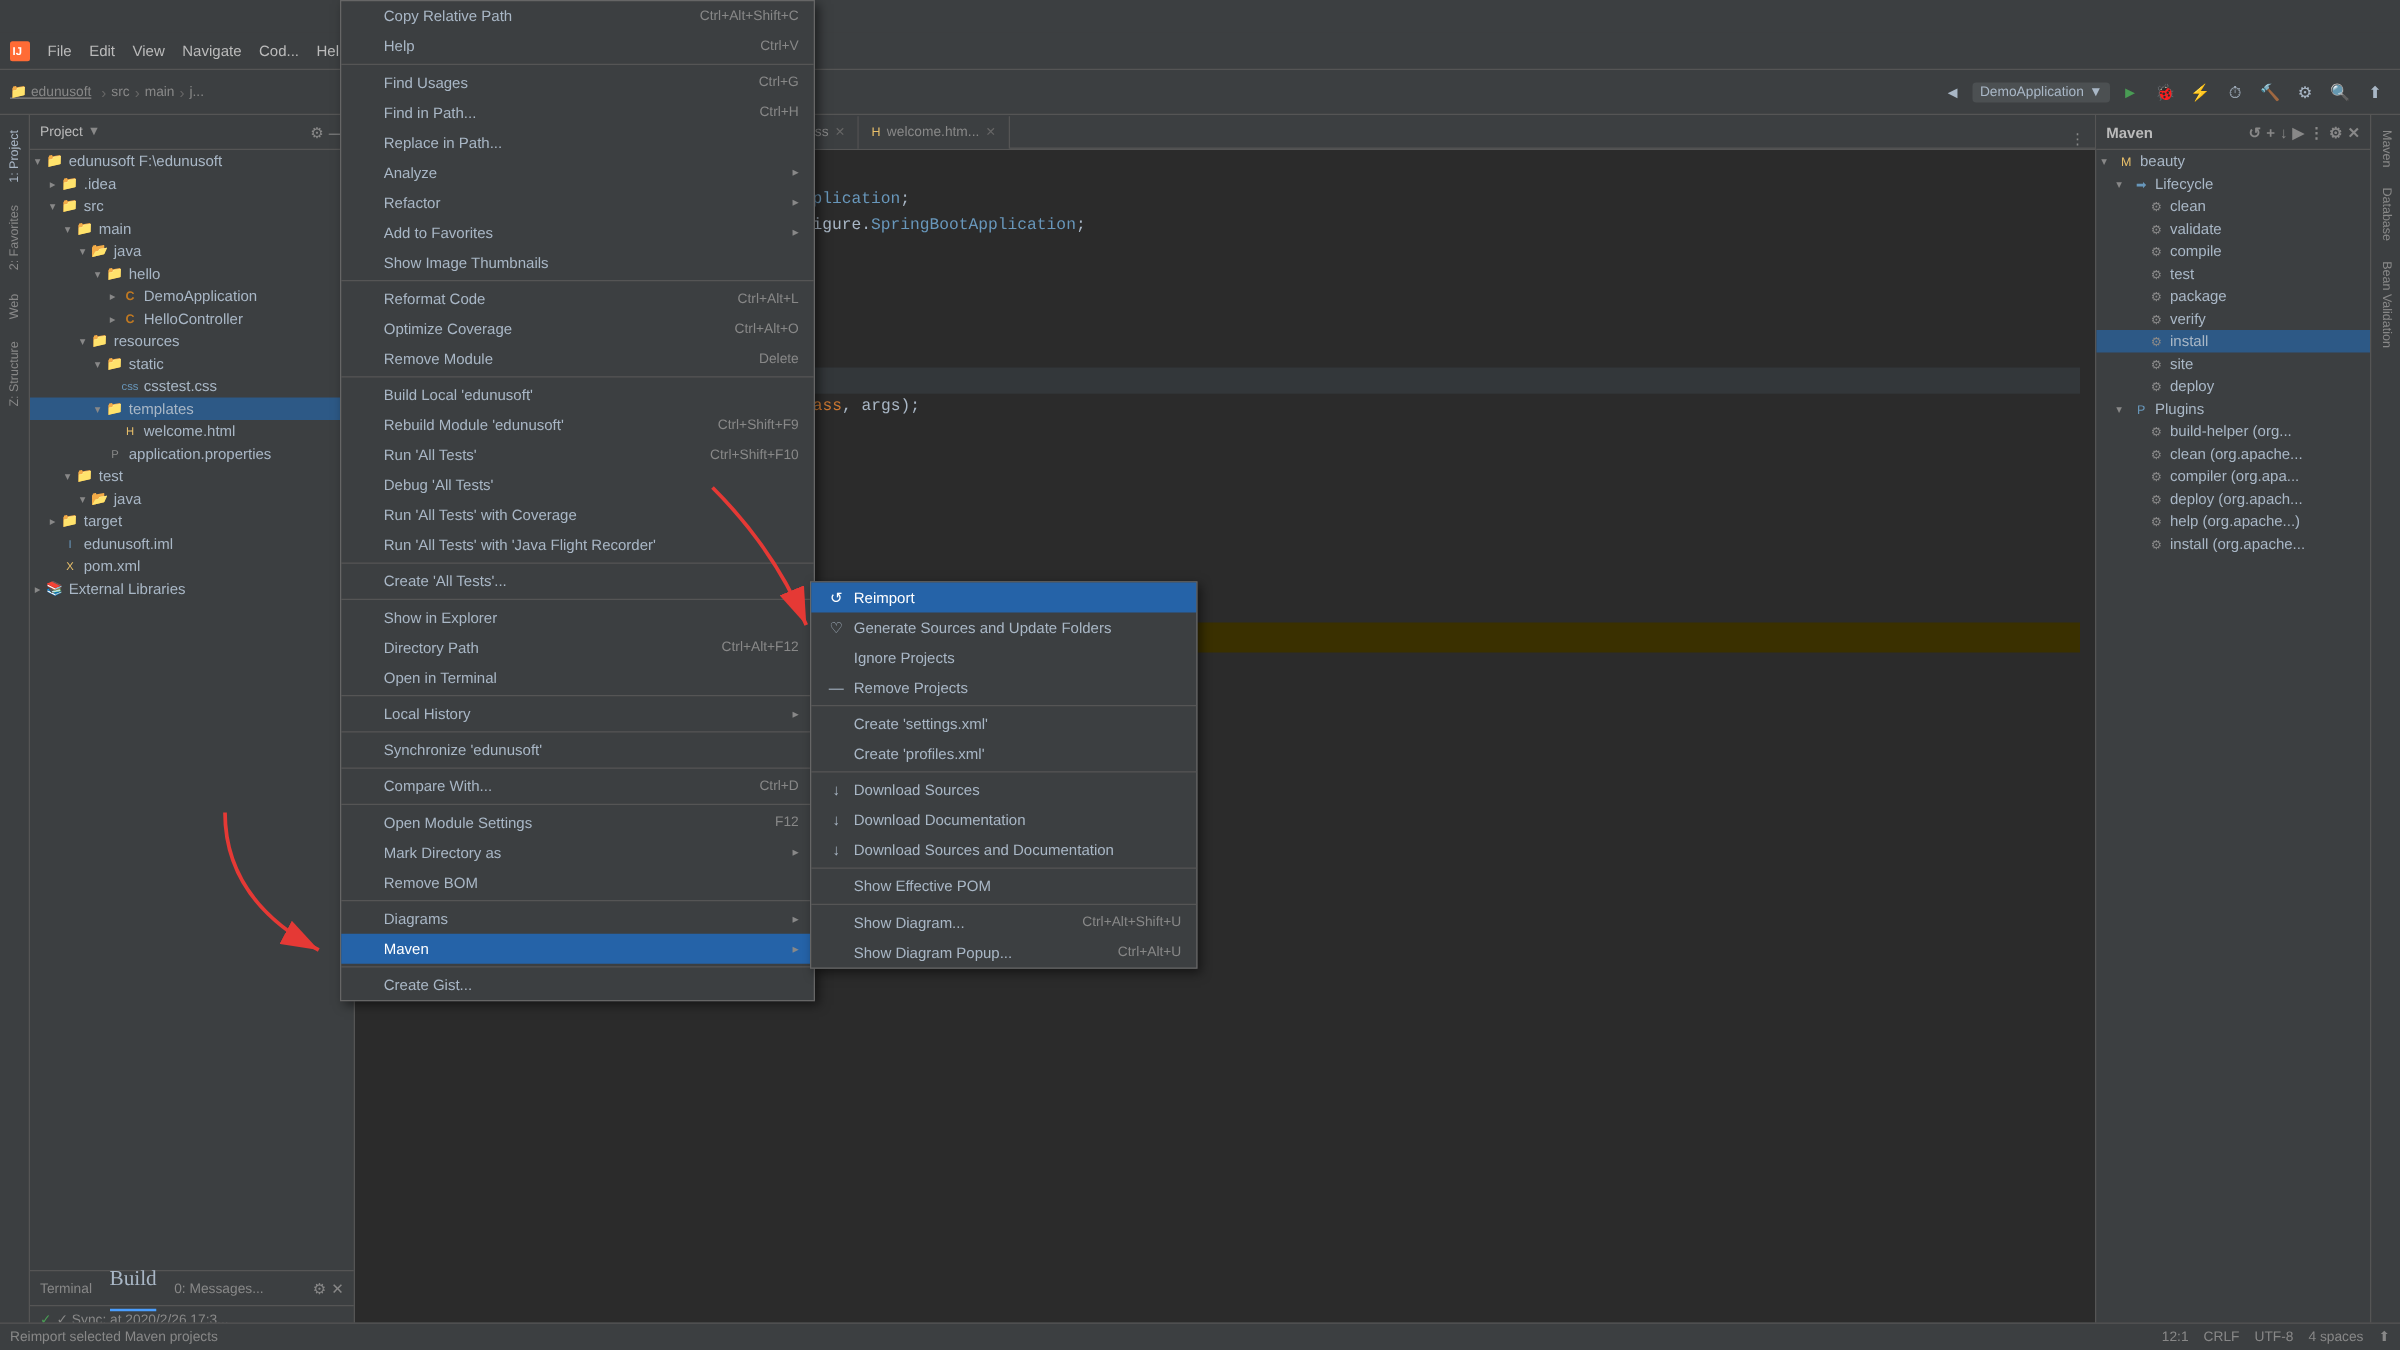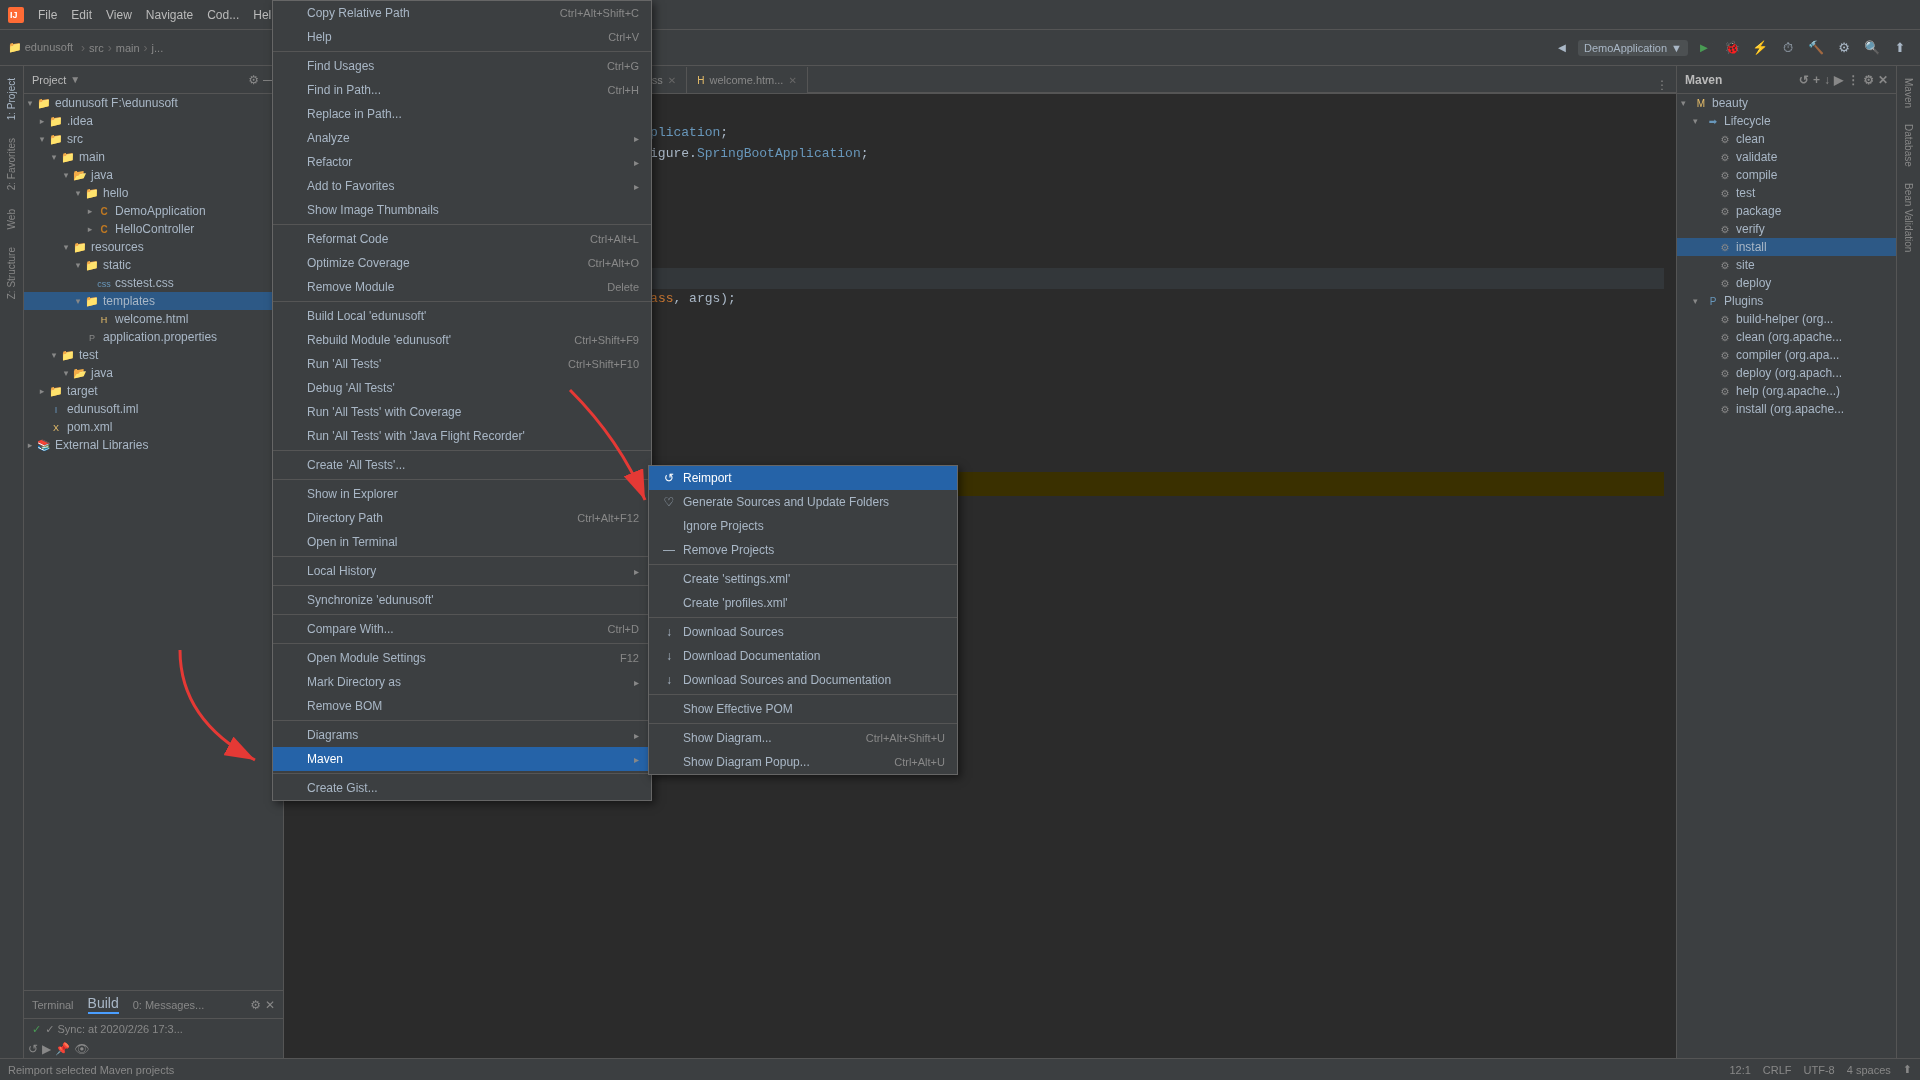--- a/index.html
+++ b/index.html
@@ -17,20 +17,21 @@
     
     .title-bar {
       height: 30px;
       background: #3c3f41;
       display: flex;
       align-items: center;
       padding: 0 8px;
       border-bottom: 1px solid #555;
       position: relative;
       z-index: 1;
+      margin-top: 26px;
     }
     .title-bar-logo {
       width: 16px; height: 16px;
       background: #ff6b35;
       border-radius: 2px;
       margin-right: 8px;
       flex-shrink: 0;
     }
     .title-bar-menu {
       display: flex;
@@ -367,21 +368,21 @@
     <span>Help</span>
   </div>
   <div class="title-bar-controls">
     <span>–</span>
     <span>□</span>
     <span>✕</span>
   </div>
 </div>
 
 <div class="toolbar-row">
-  <span style="font-size:11px;color:#888;margin-right:4px;">📁 edunusoft</span>
+  <span style="font-size:11px;color:#888;margin-right:4px;text-decoration:underline;">📁 edunusoft</span>
   <span style="color:#666;">›</span>
   <span style="font-size:11px;color:#888;">src</span>
   <span style="color:#666;">›</span>
   <span style="font-size:11px;color:#888;">main</span>
   <span style="color:#666;">›</span>
   <span style="font-size:11px;color:#888;">j...</span>
   <div style="flex:1;"></div>
   <div class="toolbar-btn">◄</div>
   <div class="run-config">
     <span>DemoApplication</span>
@@ -535,21 +536,21 @@
       <span class="tree-indent" style="display:inline-block;width:0px;"></span>
       <span class="tree-arrow">▸</span>
       <span class="tree-icon"><span style="color:#ffc66d;">📚</span></span>
       <span class="tree-label">External Libraries</span>
     </div>
       </div>
 
     <div style="border-top:1px solid #555;">
       <div class="sync-header">
         <span style="font-size:11px;color:#888;">Terminal</span>
-        <span style="font-size:14px;color:#a9b7c6;border-bottom:2px solid #4a9eff;padding-bottom:1px;">Build</span>
+        <span style="font-size:17px;color:#a9b7c6;border-bottom:2px solid #4a9eff;padding-bottom:14px;font-family:Liberation Serif, serif;">Build</span>
         <span style="font-size:11px;color:#888;">0: Messages...</span>
         <div style="margin-left:auto;display:flex;gap:4px;">
           <span style="color:#888;">⚙</span>
           <span style="color:#888;">✕</span>
         </div>
       </div>
       <div style="padding:4px 8px;display:flex;align-items:center;gap:4px;font-size:11px;">
         <span style="color:#499c54;">✓</span>
         <span style="color:#888;">✓ Sync: at 2020/2/26 17:3...</span>
       </div>

